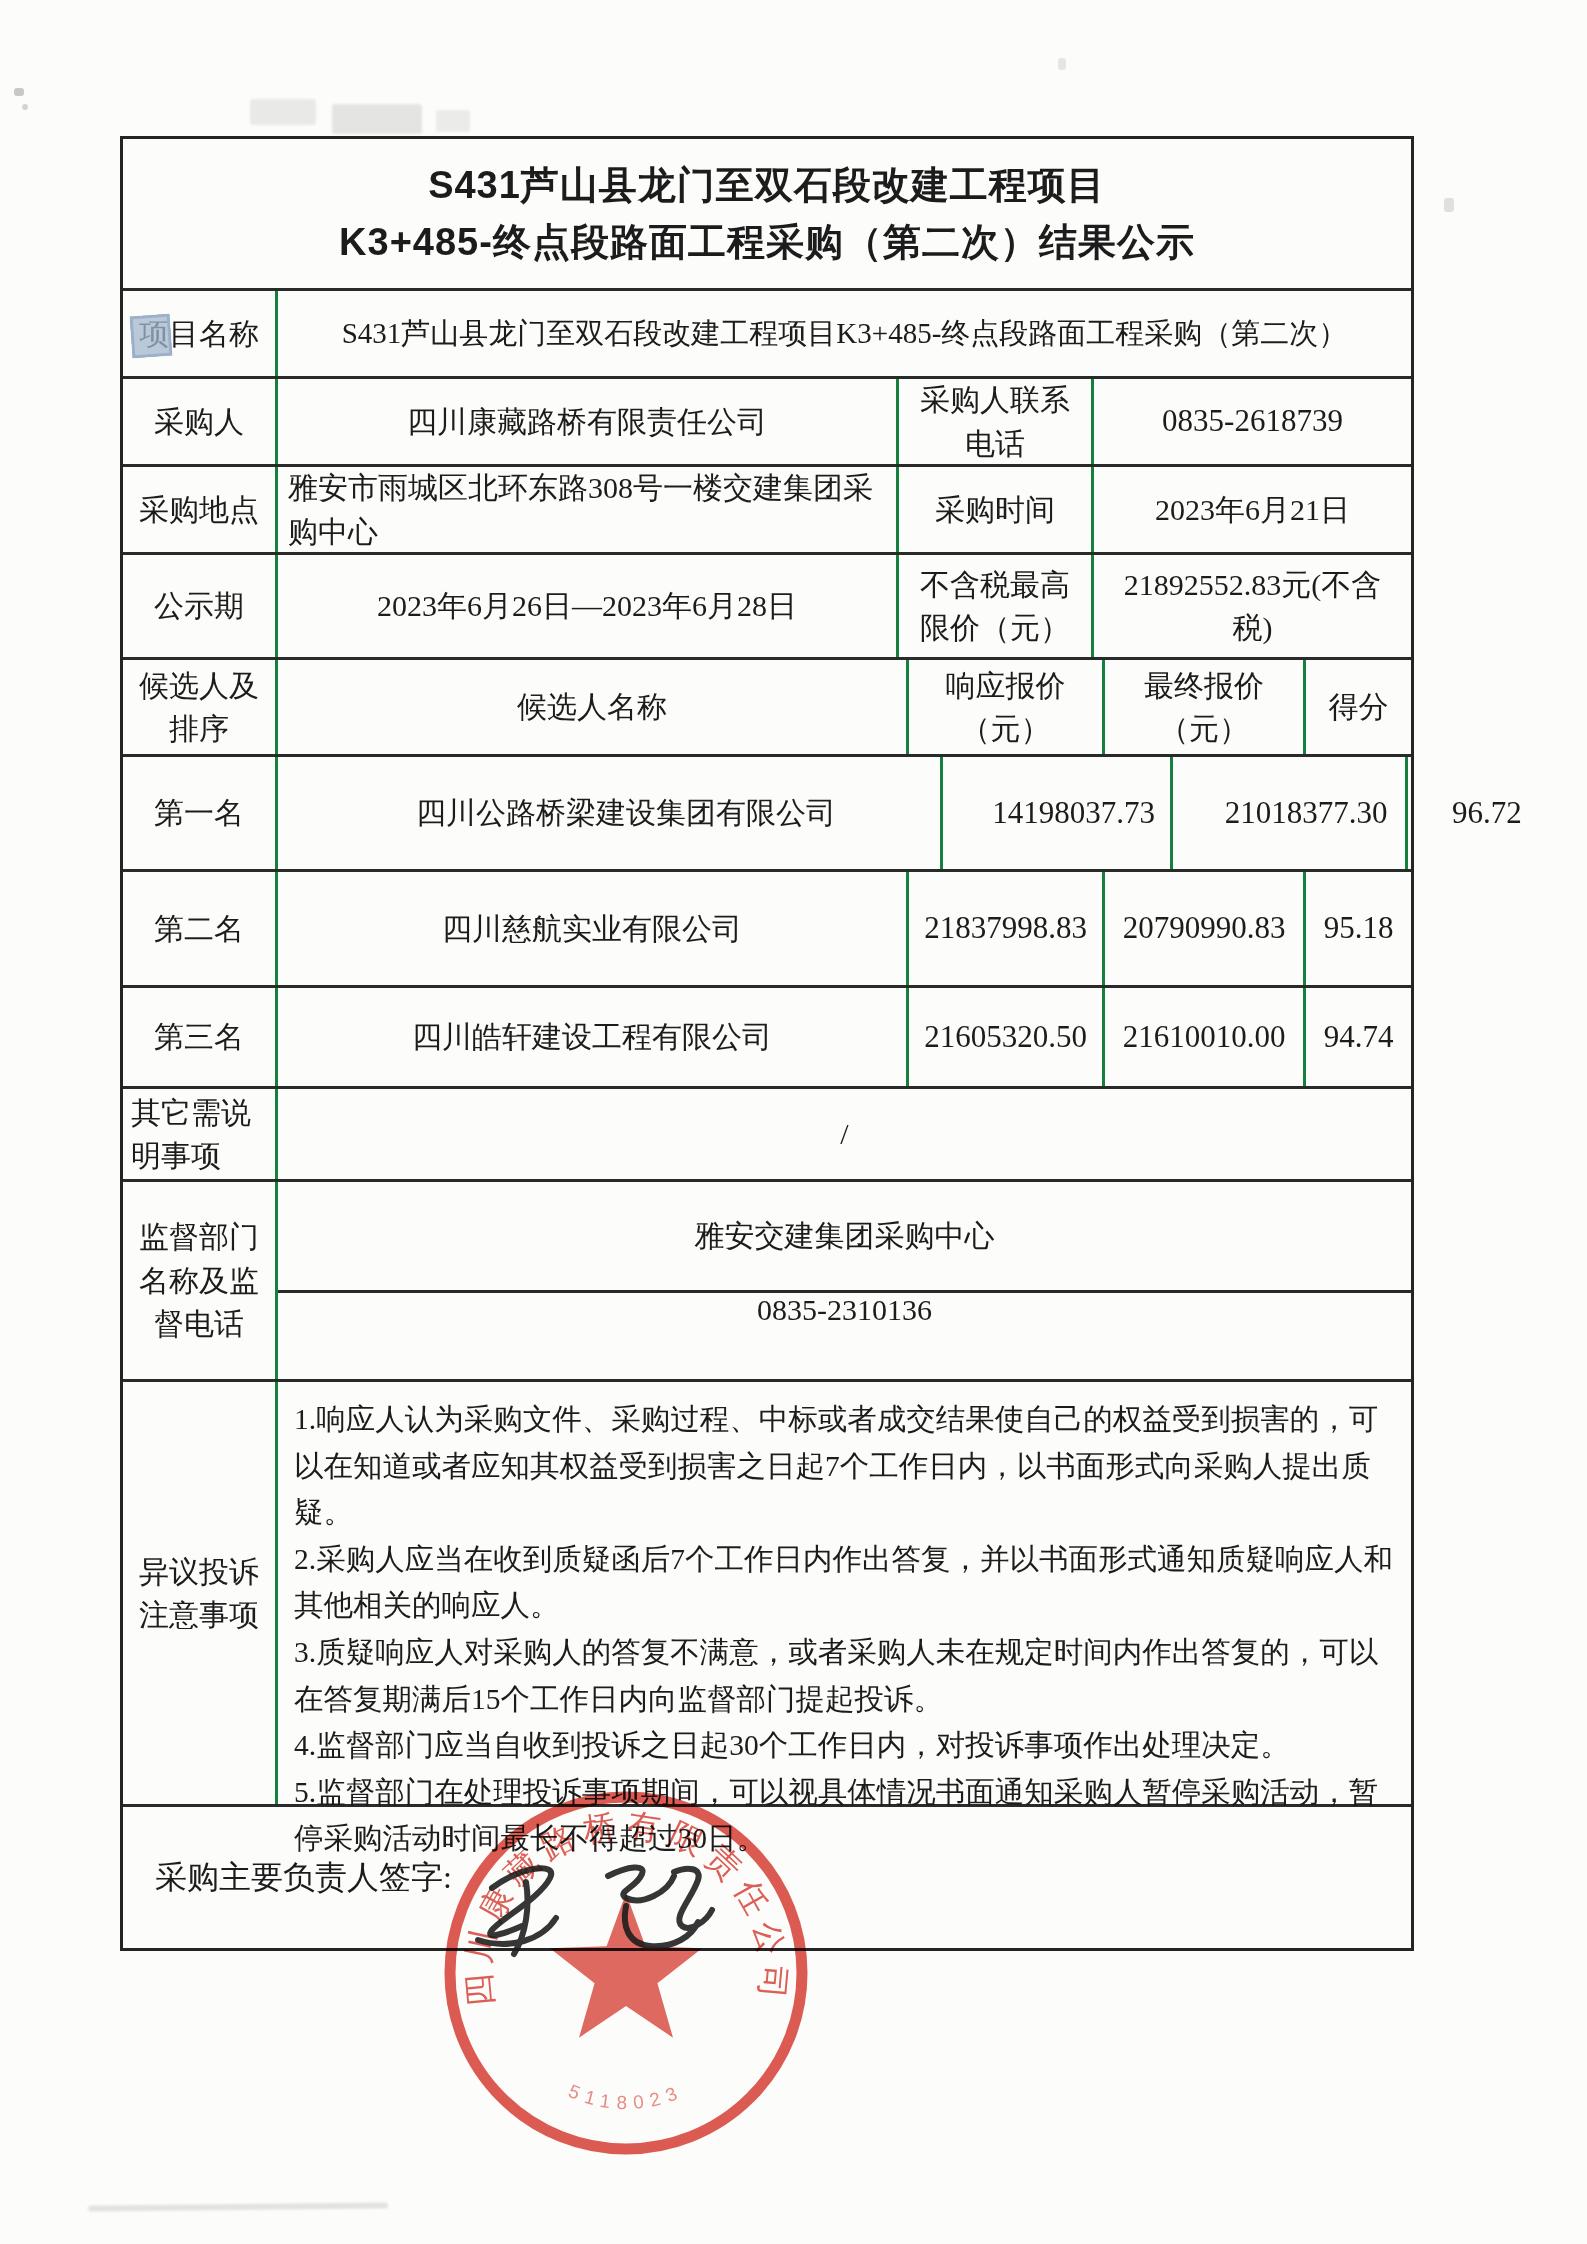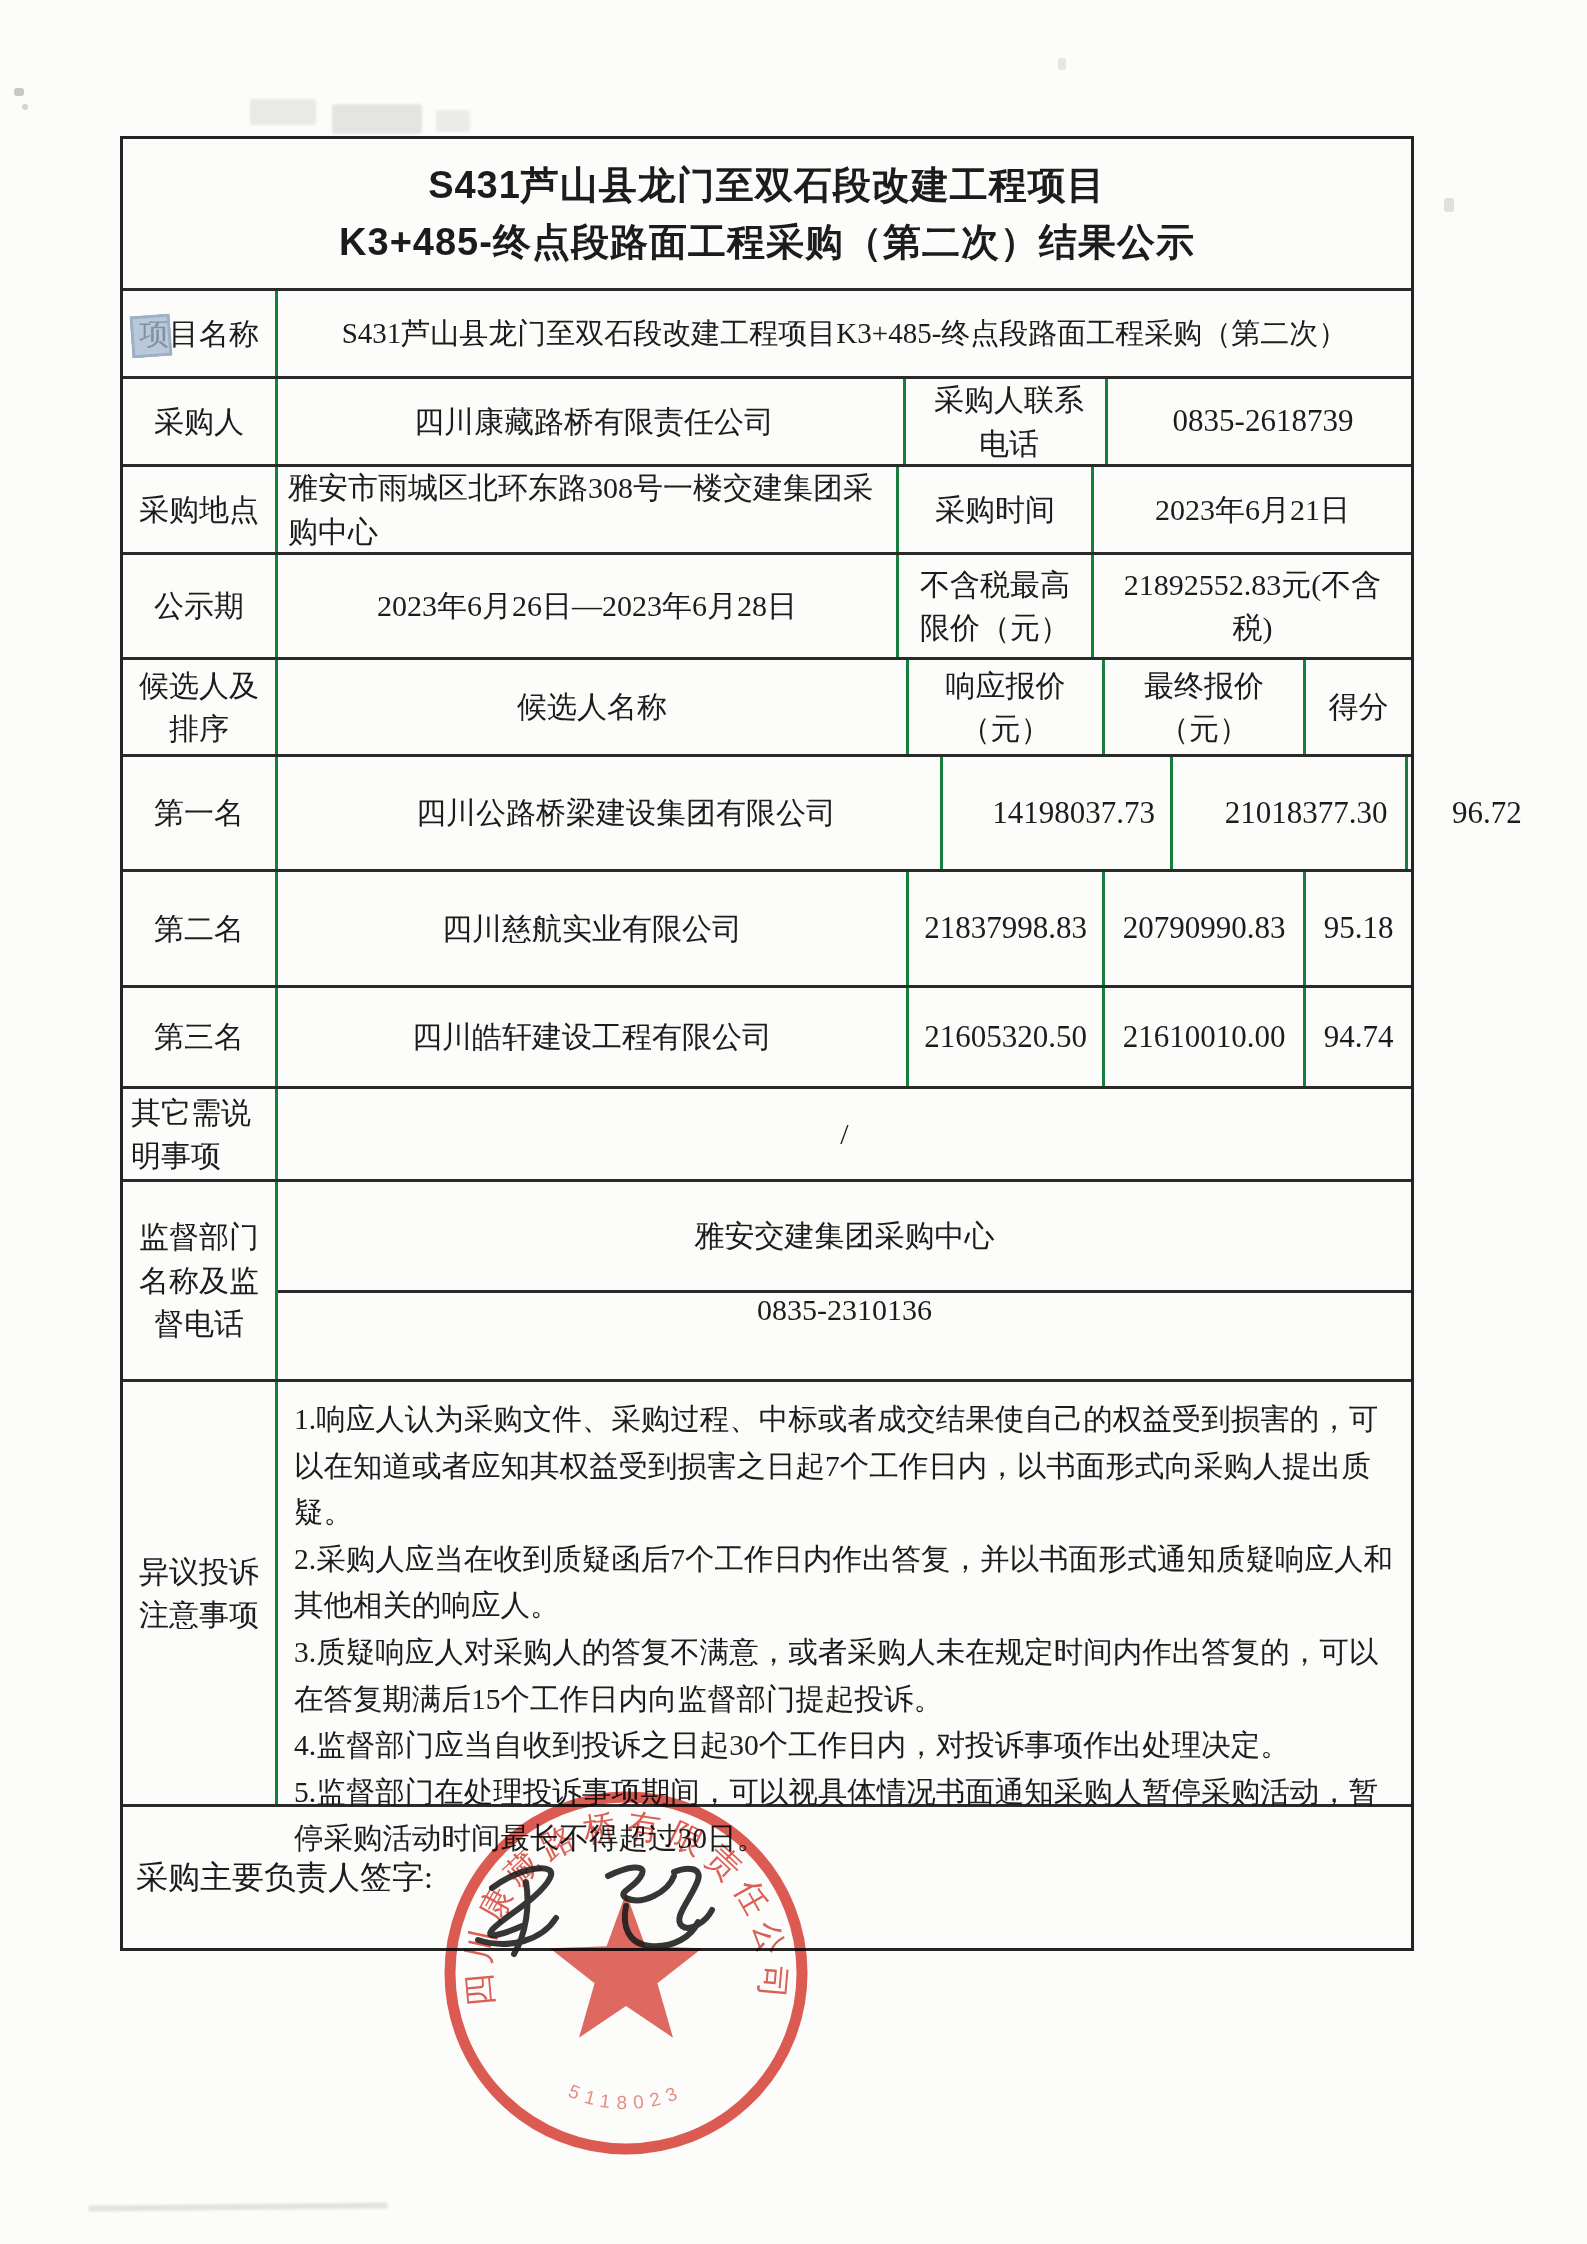--- a/index.html
+++ b/index.html
@@ -27,21 +27,21 @@
     padding:4px 10px;position:relative;
   }
   .cell:last-child{border-right:none;}
   .lbl{width:155px;flex:none;}
   .grow{flex:1;}
   
   .title-row{height:152px;flex-direction:column;align-items:center;justify-content:center;}
   .title-line{font-family:"Liberation Sans","DejaVu Sans",sans-serif;font-weight:bold;font-size:38px;line-height:1.5;letter-spacing:1px;}
   
   .r-name{height:88px;}
-  .r-buyer{height:88px;gap:7px;}
+  .r-buyer{height:88px;}
   .r-place{height:88px;}
   .r-period{height:105px;}
   .v-wide{width:621px;flex:none;}
   .k-col{width:195px;flex:none;}
   .left-text{justify-content:flex-start;text-align:left;}
   
   .r-chead{height:97px;}
   .r-c1{height:115px;gap:34px;}
   .r-c2{height:116px;}
   .r-c3{height:101px;}
@@ -53,21 +53,21 @@
   .r-other{height:93px;}
   .r-sup{height:200px;}
   .sup-right{flex:1;display:flex;flex-direction:column;}
   .sup-right .sub{flex:none;display:flex;align-items:center;justify-content:center;box-sizing:border-box;font-size:30px;}
   .sub1{height:111px;border-bottom:3px solid #2a2a2a;}
   .sub2{flex:1 1 auto;}
   .r-obj{height:425px;}
   .obj-text{flex:1;display:block;text-align:left;font-size:29.5px;line-height:1.58;padding:14px 18px 10px 16px;}
   .obj-text p{margin:0;}
   .r-sign{height:141px;border-bottom:none;}
-  .sign-cell{flex:1;justify-content:flex-start;text-align:left;font-size:32px;padding-left:13px;}
+  .sign-cell{flex:1;justify-content:flex-start;text-align:left;font-size:32px;padding-left:32px;}
   
   .blob{
     position:absolute;left:8px;top:24px;width:40px;height:42px;
     background:#a3b9cf;opacity:.75;transform:rotate(-4deg);
     box-shadow:inset 0 0 0 3px #7d99b6;
   }
   
   .stamp{position:absolute;left:436px;top:1788px;width:380px;height:380px;mix-blend-mode:multiply;z-index:5;}
   .signature{position:absolute;left:430px;top:1822px;width:350px;height:180px;z-index:6;}
   

